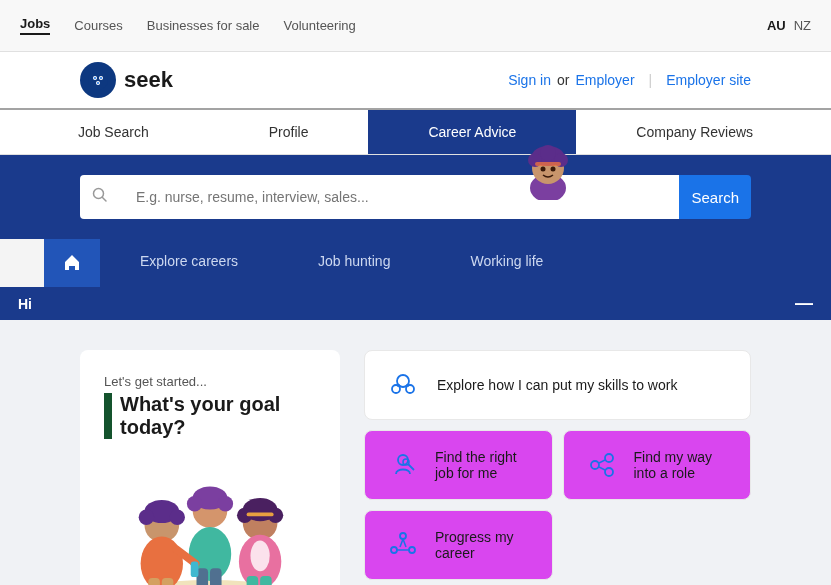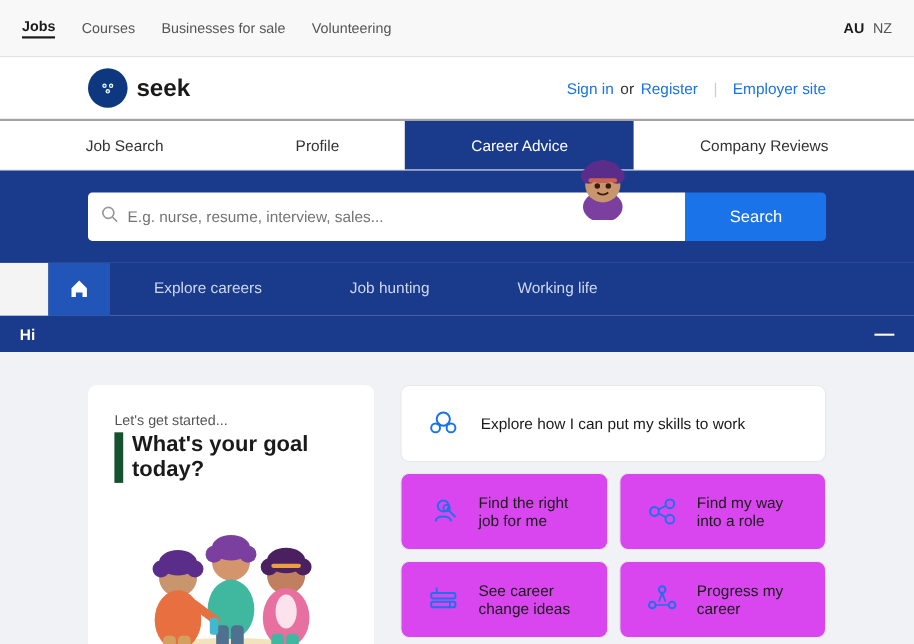--- a/index.html
+++ b/index.html
@@ -133,26 +133,27 @@
       color: #999;
       margin-right: 8px;
       font-size: 16px;
     }
     .search-input {
       border: none;
       outline: none;
       flex: 1;
       font-size: 14px;
       color: #737373;
+      margin-left: 20px;
     }
     .search-button {
       background: #1a73e8;
       color: white;
       border: none;
-      padding: 0 40px;
+      padding: 0 12px;
       height: 44px;
       font-size: 15px;
       font-weight: 500;
       cursor: pointer;
       border-radius: 0 4px 4px 0;
     }
 
     
     .sub-nav {
       background: #1a3a8c;
@@ -309,21 +310,21 @@
         <circle cx="8" cy="9" r="1" fill="#1a73e8"></circle>
         <circle cx="14" cy="9" r="1" fill="#1a73e8"></circle>
         <circle cx="11" cy="14" r="1" fill="#1a73e8"></circle>
       </svg>
     </div>
     <span>seek</span>
   </div>
   <div class="header-auth">
     <a class="header-auth">Sign in</a>
     <span>or</span>
-    <a style="color:#1a73e8; font-weight:500;">Register</a>
+    <a style="color:#1a73e8; font-weight:500;">Employer</a>
     <span class="header-auth-divider">|</span>
     <a class="employer-btn">Employer site</a>
   </div>
 </div>
 
 <div class="main-nav">
   <div class="main-nav-item">Job Search</div>
   <div class="main-nav-item">Profile</div>
   <div class="main-nav-item active">Career Advice</div>
   <div class="main-nav-item">Company Reviews</div>
@@ -478,31 +479,20 @@
           </svg>
         </div>
         <span class="goal-card-text">Find my way into a role</span>
       </div>
     </div>
 
     <div class="goal-cards-row">
       <div class="goal-card">
         <div class="goal-card-icon">
           <svg width="30" height="30" viewBox="0 0 30 30" fill="none">
-            <rect x="4" y="9" width="22" height="5" rx="1.5" stroke="#1a73e8" stroke-width="1.8" fill="none"></rect>
-            <rect x="4" y="17" width="22" height="5" rx="1.5" stroke="#1a73e8" stroke-width="1.8" fill="none"></rect>
-            <line x1="9" y1="9" x2="9" y2="4" stroke="#1a73e8" stroke-width="1.5"></line>
-            <line x1="21" y1="17" x2="21" y2="22" stroke="#1a73e8" stroke-width="1.5"></line>
-          </svg>
-        </div>
-        <span class="goal-card-text">See career change ideas</span>
-      </div>
-      <div class="goal-card">
-        <div class="goal-card-icon">
-          <svg width="30" height="30" viewBox="0 0 30 30" fill="none">
             <circle cx="15" cy="6" r="3" stroke="#1a73e8" stroke-width="1.8" fill="none"></circle>
             <circle cx="6" cy="20" r="3" stroke="#1a73e8" stroke-width="1.8" fill="none"></circle>
             <circle cx="24" cy="20" r="3" stroke="#1a73e8" stroke-width="1.8" fill="none"></circle>
             <line x1="15" y1="9" x2="12" y2="17" stroke="#1a73e8" stroke-width="1.5"></line>
             <line x1="15" y1="9" x2="18" y2="17" stroke="#1a73e8" stroke-width="1.5"></line>
             <line x1="9" y1="20" x2="21" y2="20" stroke="#1a73e8" stroke-width="1.5"></line>
           </svg>
         </div>
         <span class="goal-card-text">Progress my career</span>
       </div>

